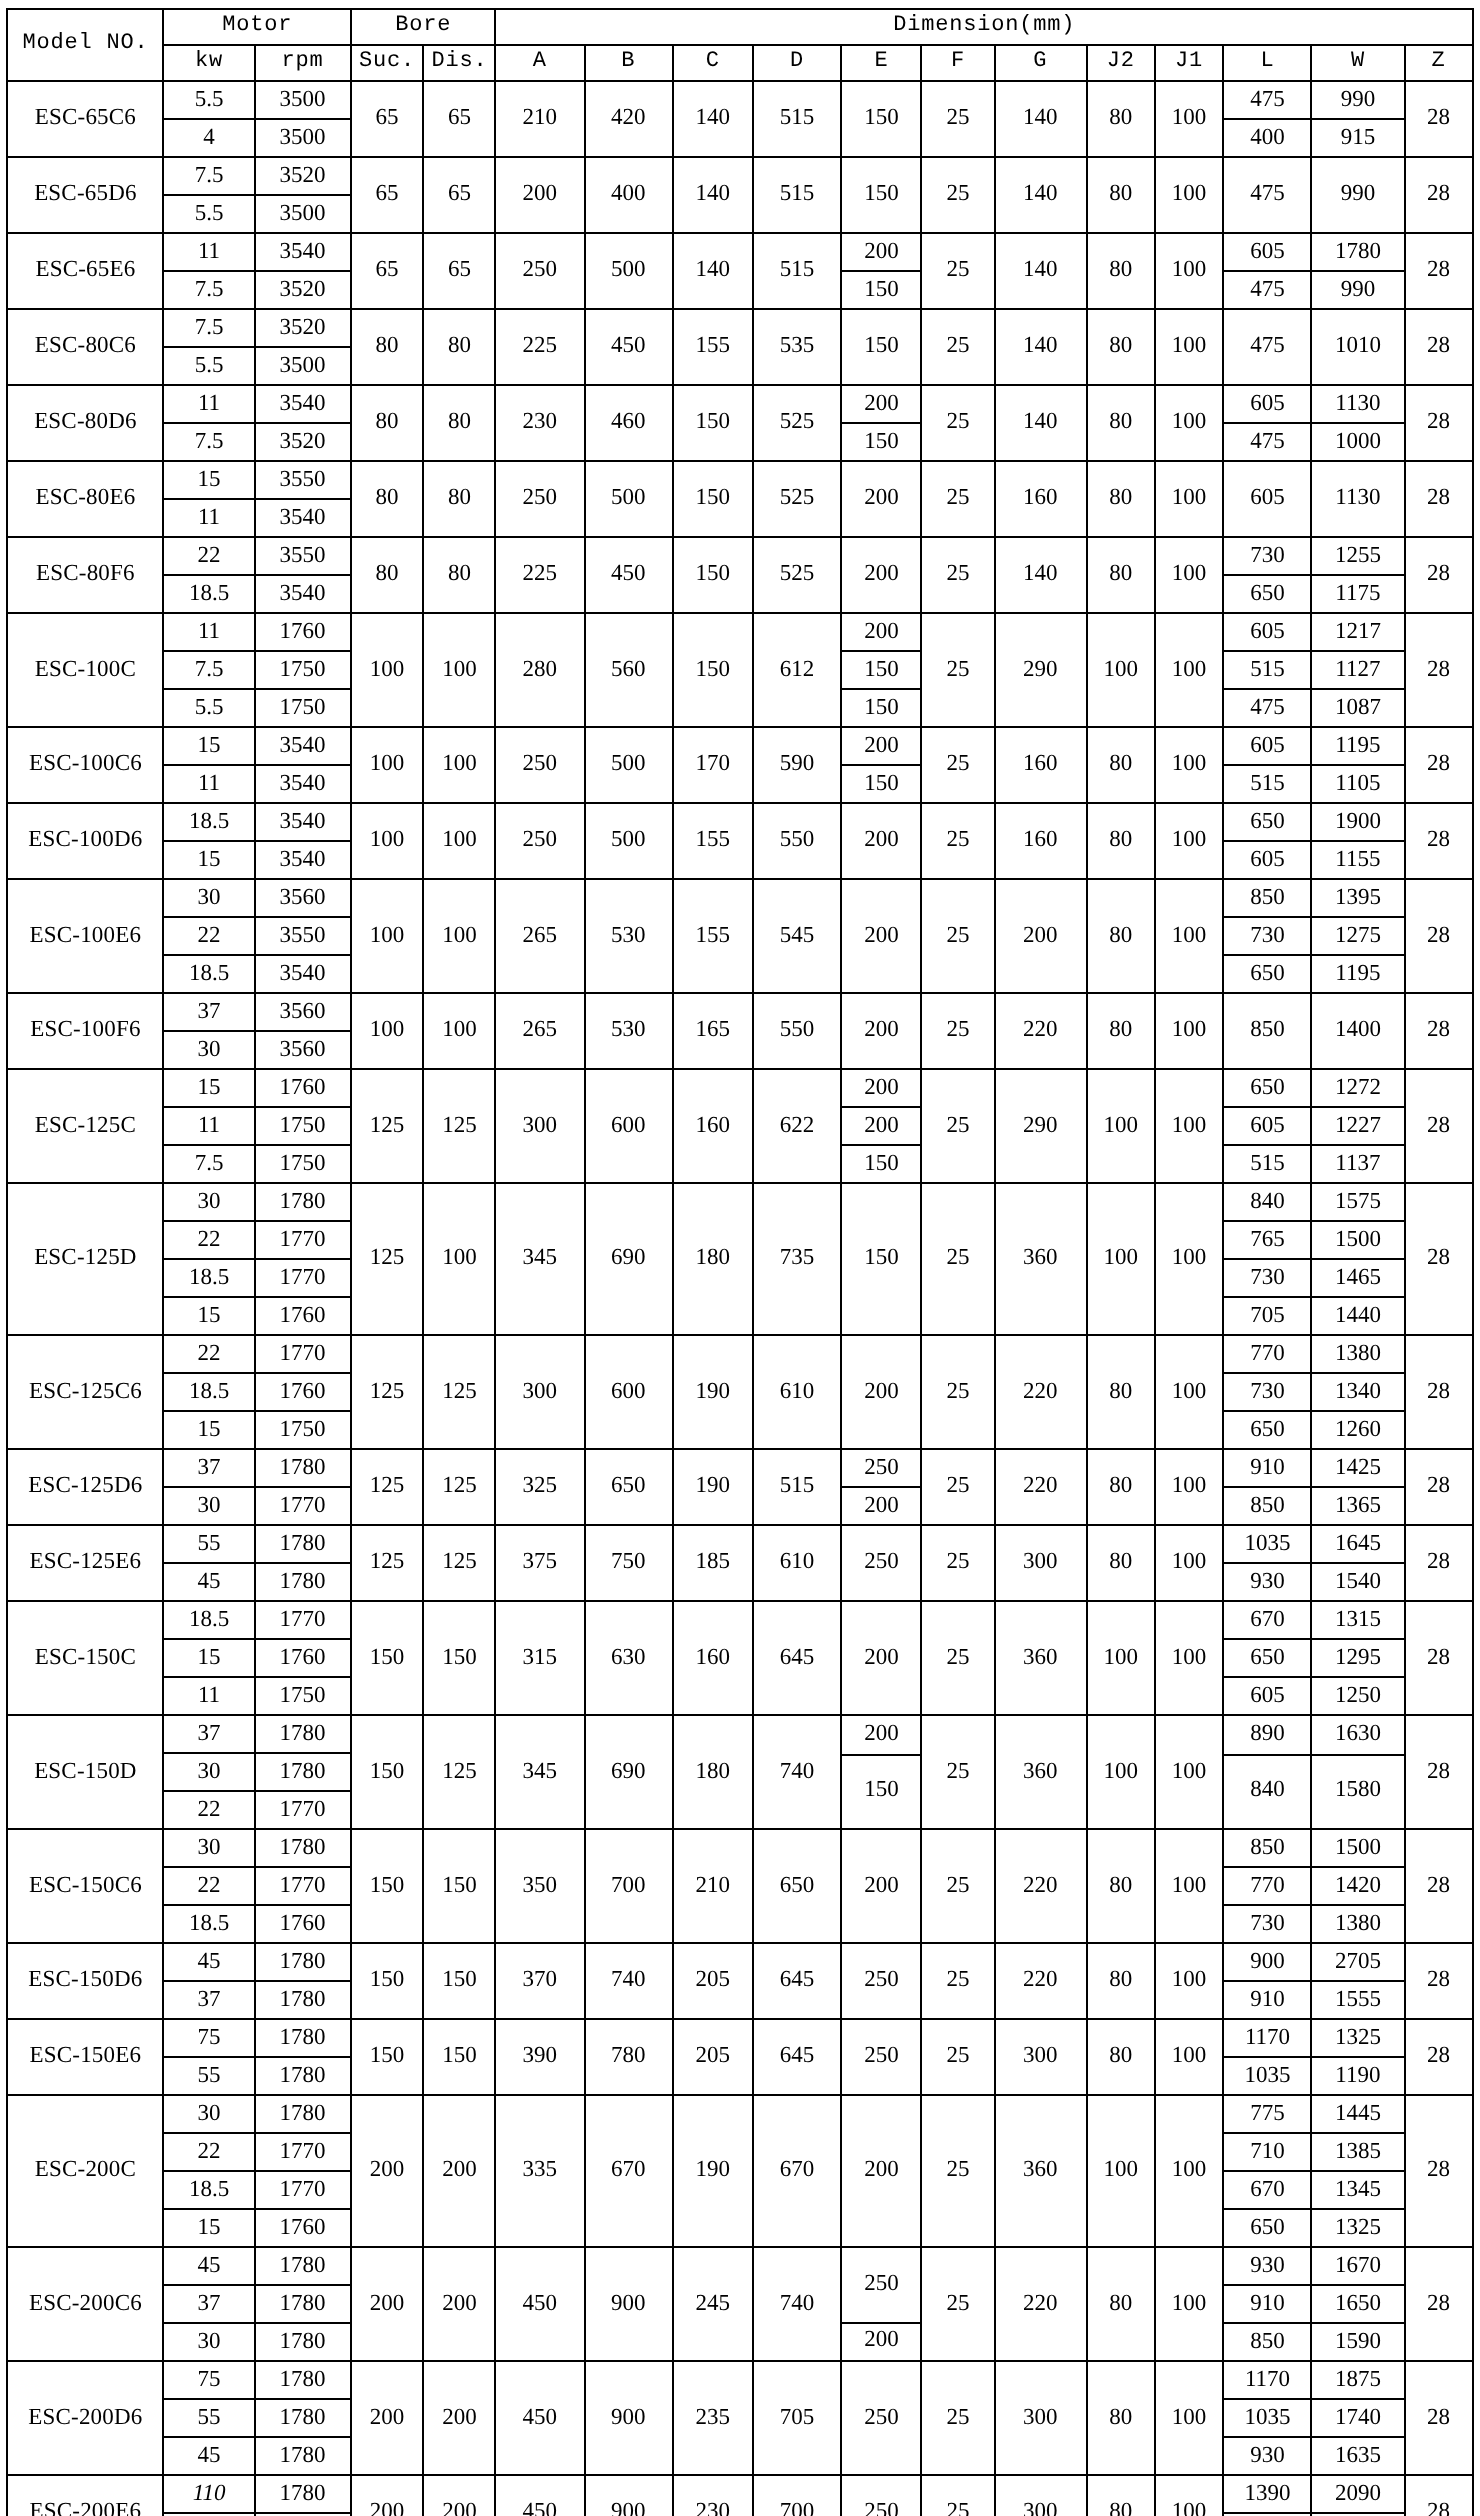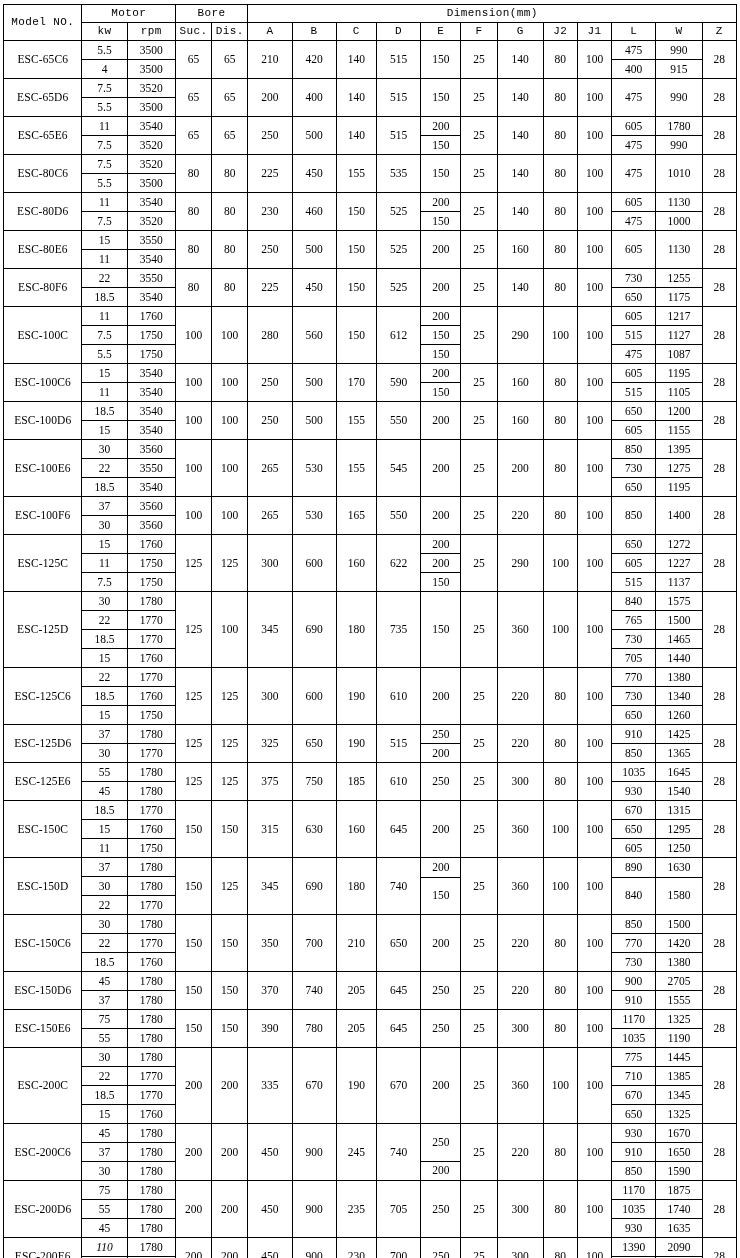--- a/index.html
+++ b/index.html
@@ -734,21 +734,21 @@
                 <tr>
                   <td style="height: 18px;">605</td>
                 </tr>
               </tbody>
             </table>
           </td>
           <td class="nest">
             <table class="sub">
               <tbody>
                 <tr>
-                  <td style="height: 18px;">1200</td>
+                  <td style="height: 18px;">1900</td>
                 </tr>
                 <tr>
                   <td style="height: 18px;">1155</td>
                 </tr>
               </tbody>
             </table>
           </td>
           <td>28</td>
         </tr>
         <tr style="height: 54px;">

